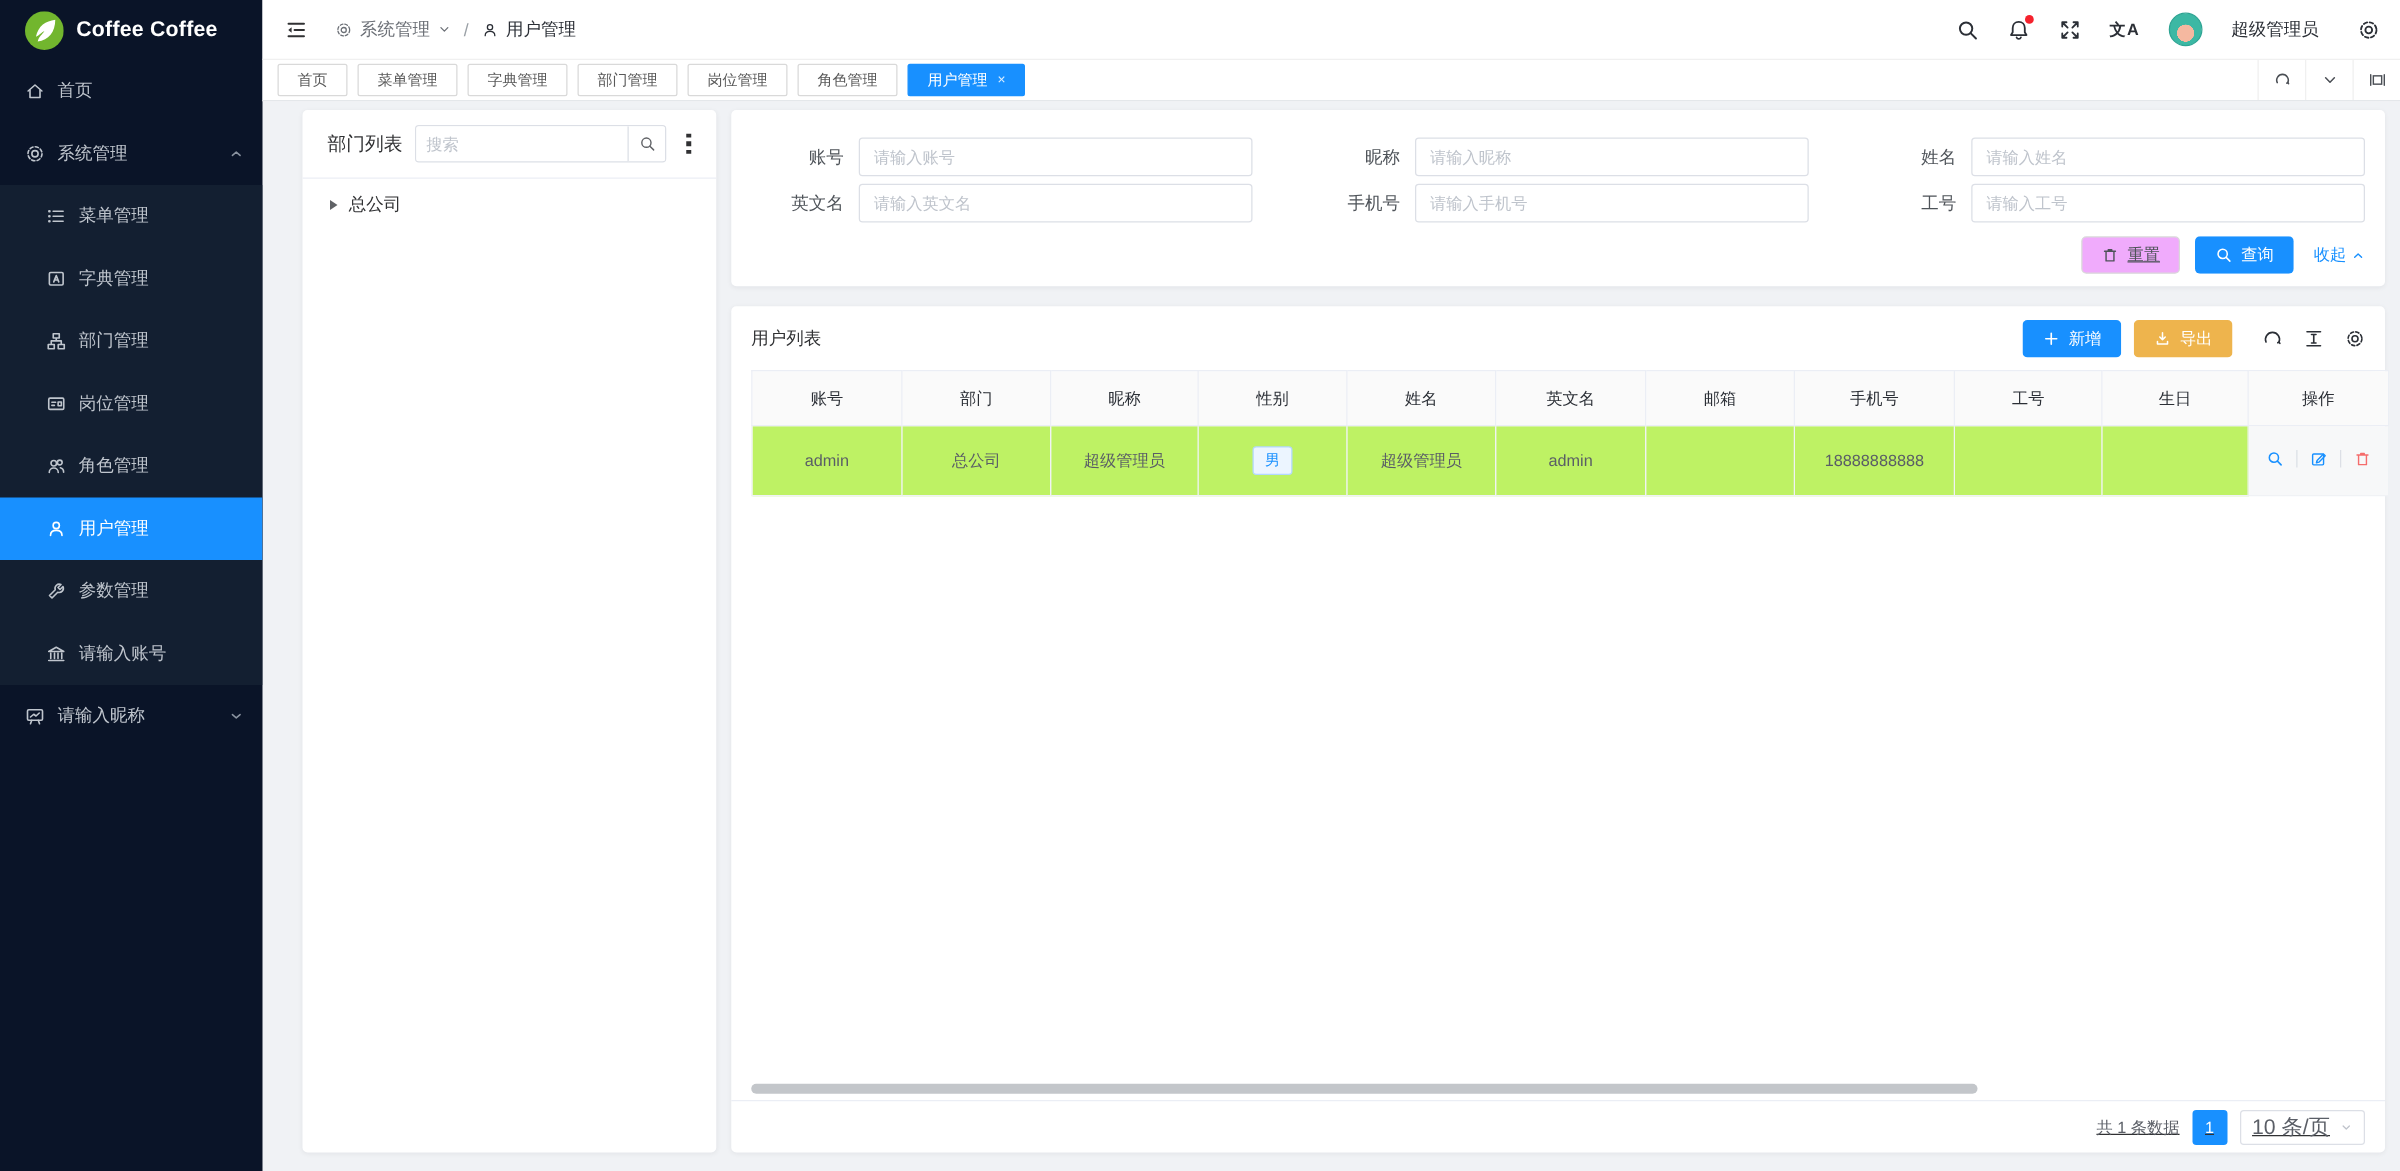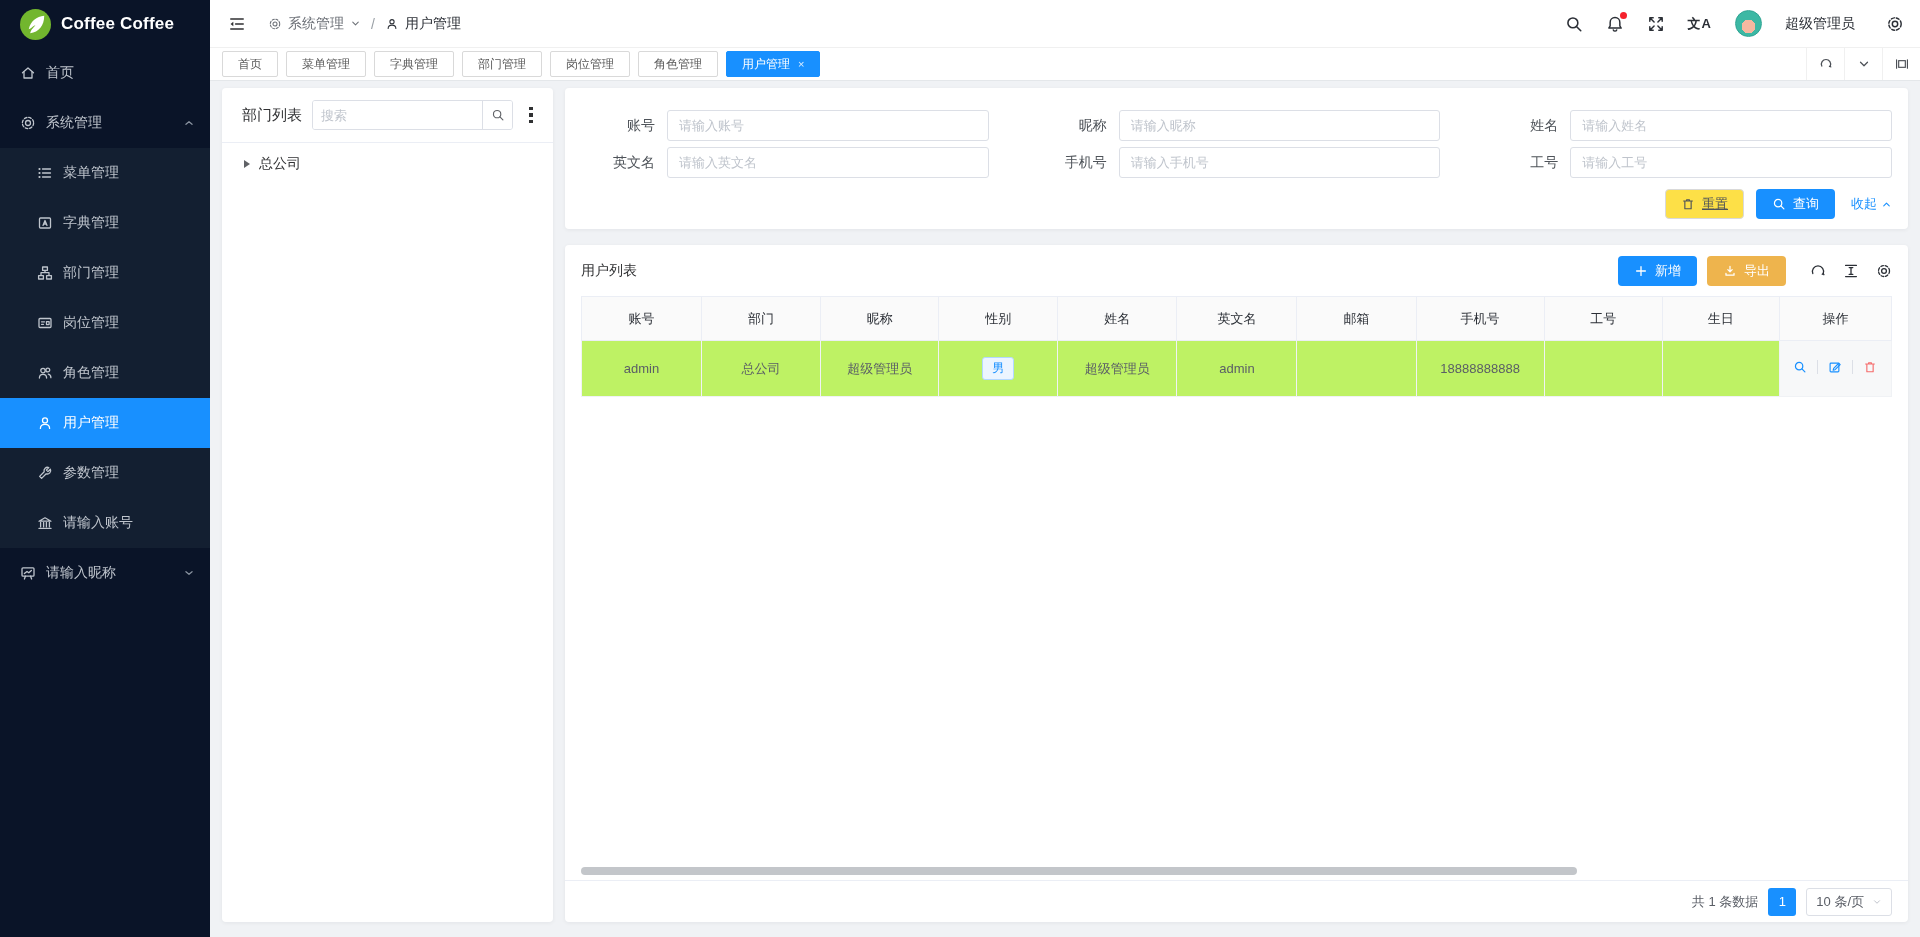--- a/index.html
+++ b/index.html
@@ -47,21 +47,21 @@
   .tab.active { background:#1890ff; border-color:#1890ff; color:#fff; gap:8px; }
   .tab-close { font-size:11px; opacity:.85; }
   .tab-ctrls { display:flex; align-items:center; height:100%; color:#4b4f55; }
   .tab-ctrl { width:38px; height:100%; display:flex; align-items:center; justify-content:center; border-left:1px solid #f0f0f0; cursor:pointer; }
 
   
   .content { flex:1; display:flex; gap:12px; padding:7px 12px 15px 12px; min-height:0; }
   .card { background:#fff; border-radius:4px; box-shadow:0 1px 4px rgba(0,21,41,.06); }
 
   
-  .dept-card { width:331px; flex:none; display:flex; flex-direction:column; }
+  .dept-card { width:331px; flex:none; display:flex; flex-direction:column;margin-left:20px; }
   .dept-head { display:flex; align-items:center; gap:10px; padding:12px 14px 12px 20px; }
   .dept-title { font-size:15px; color:#303133; white-space:nowrap; }
   .dept-search { flex:1; display:flex; height:30px; border:1px solid #dcdfe6; border-radius:3px; overflow:hidden; }
   .dept-search input { flex:1; border:none; outline:none; padding:0 8px; font-size:13px; min-width:0; font-family:inherit; color:#303133; }
   .dept-search input::placeholder { color:#bfc4cc; }
   .dept-search-btn { width:30px; border-left:1px solid #dcdfe6; display:flex; align-items:center; justify-content:center; background:#fff; cursor:pointer; color:#606266; }
   .kebab { width:16px; display:flex; flex-direction:column; gap:3px; align-items:center; cursor:pointer; }
   .kebab i { width:3.5px; height:3.5px; background:#303133; }
   .dept-body { border-top:1px solid #ebeef5; padding:12px 0 0 22px; flex:1; }
   .tree-item { display:flex; align-items:center; gap:9px; font-size:14px; color:#303133; cursor:pointer; }
@@ -72,21 +72,21 @@
 
   
   .filter-card { height:141px; padding:22px 16px 0 16px; flex:none; }
   .filter-grid { display:grid; grid-template-columns:1fr 1fr 1fr; column-gap:44px; row-gap:6px; }
   .f-field { display:flex; align-items:center; }
   .f-label { width:86px; text-align:right; padding-right:12px; font-size:14px; color:#4e5359; white-space:nowrap; flex:none; }
   .f-input { flex:1; height:31px; border:1px solid #dcdfe6; border-radius:3px; padding:0 11px; font-size:13px; outline:none; min-width:0; font-family:inherit; color:#303133; }
   .f-input::placeholder { color:#bfc4cc; }
   .filter-actions { display:flex; justify-content:flex-end; align-items:center; gap:12px; margin-top:11px; }
   .btn { height:30px; display:inline-flex; align-items:center; gap:7px; padding:0 15px; border-radius:4px; font-size:13px; cursor:pointer; border:1px solid transparent; }
-  .btn-plain { background:#fde047; border-color:#d9d9d9; color:#4e5359;text-decoration:underline; }
+  .btn-plain { background:#f0abfc; border-color:#d9d9d9; color:#4e5359;text-decoration:underline; }
   .btn-primary { background:#1890ff; color:#fff; }
   .btn-warning { background:#eeb44d; color:#fff; }
   .link-collapse { color:#1890ff; font-size:13px; display:inline-flex; align-items:center; gap:4px; cursor:pointer; margin-left:4px; }
 
   
   .table-card { flex:1; display:flex; flex-direction:column; min-height:0; }
   .tc-head { height:51px; flex:none; display:flex; align-items:center; padding:0 16px; }
   .tc-title { font-size:14px; color:#303133; }
   .tc-tools { margin-left:auto; display:flex; align-items:center; gap:10px; }
   .tool-icons { display:flex; align-items:center; gap:17px; margin-left:14px; color:#2b2f36; }
@@ -102,24 +102,24 @@
   .row-actions { display:inline-flex; align-items:center; gap:10px; }
   .ra-btn { cursor:pointer; color:#1890ff; }
   .ra-btn.danger { color:#f56c6c; }
   .ra-sep { width:1px; height:14px; background:#dcdfe6; }
 
   .tbl-spacer { flex:1; }
 
   .hscroll { height:8px; margin:0 16px 5px 16px; border-radius:4px; flex:none; }
   .hscroll-thumb { width:76%; height:100%; background:#c3c6ca; border-radius:4px; }
 
-  .tc-footer { height:42px; flex:none; border-top:1px solid #ebeef5; display:flex; align-items:center; justify-content:flex-end; gap:10px; padding:0 16px; }
+  .tc-footer { height:42px; flex:none; border-top:1px solid #ebeef5; display:flex; align-items:center; justify-content:flex-end; gap:10px; padding:0 16px;text-decoration:underline; }
   .total-text { color:#5a5e66; font-size:13px; }
   .page-btn { min-width:28px; height:28px; background:#1890ff; color:#fff; border-radius:3px; display:inline-flex; align-items:center; justify-content:center; font-size:13px; cursor:pointer; }
-  .size-select { height:28px; border:1px solid #dcdfe6; border-radius:3px; display:inline-flex; align-items:center; gap:8px; padding:0 9px; color:#5a5e66; font-size:13px; cursor:pointer; background:#fff; }
+  .size-select { height:28px; border:1px solid #dcdfe6; border-radius:3px; display:inline-flex; align-items:center; gap:8px; padding:0 9px; color:#5a5e66; font-size:17px; cursor:pointer; background:#fff; }
   .size-select .chev { color:#c0c4cc; }
 </style>
 </head>
 <body>
 
 <aside class="sidebar">
   <div class="logo">
     <span>
       <svg width="31" height="31" viewBox="0 0 32 32">
         <circle cx="16" cy="16" r="16" fill="#72b62e"></circle>

